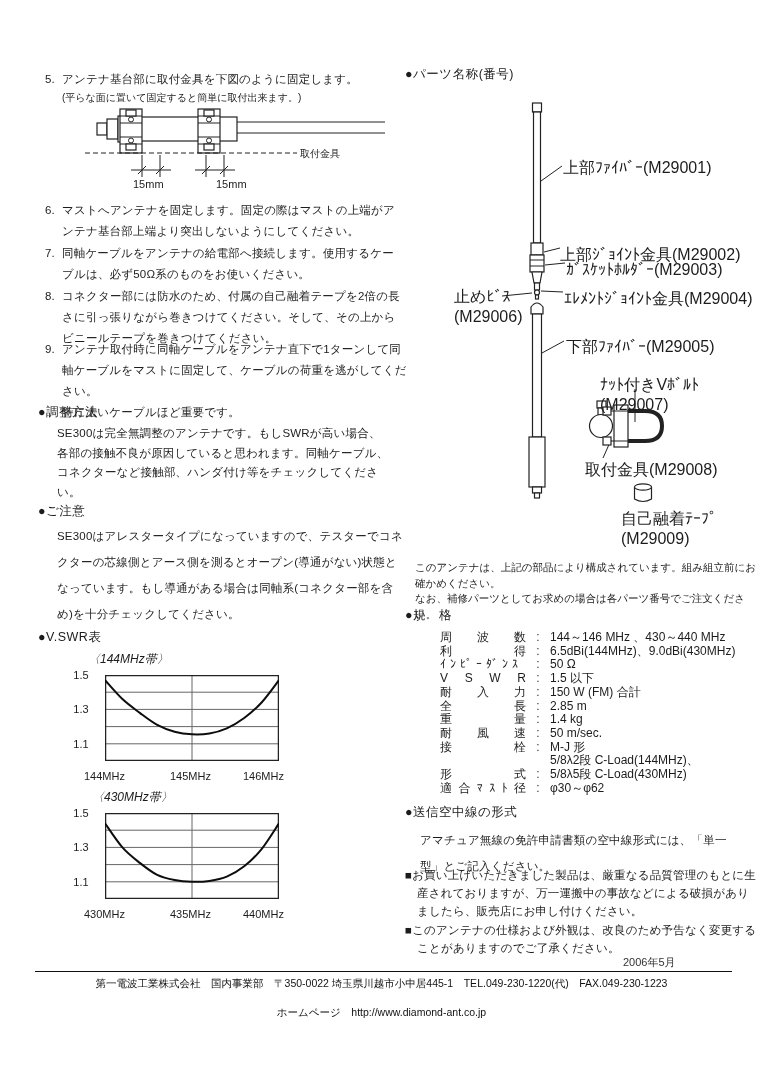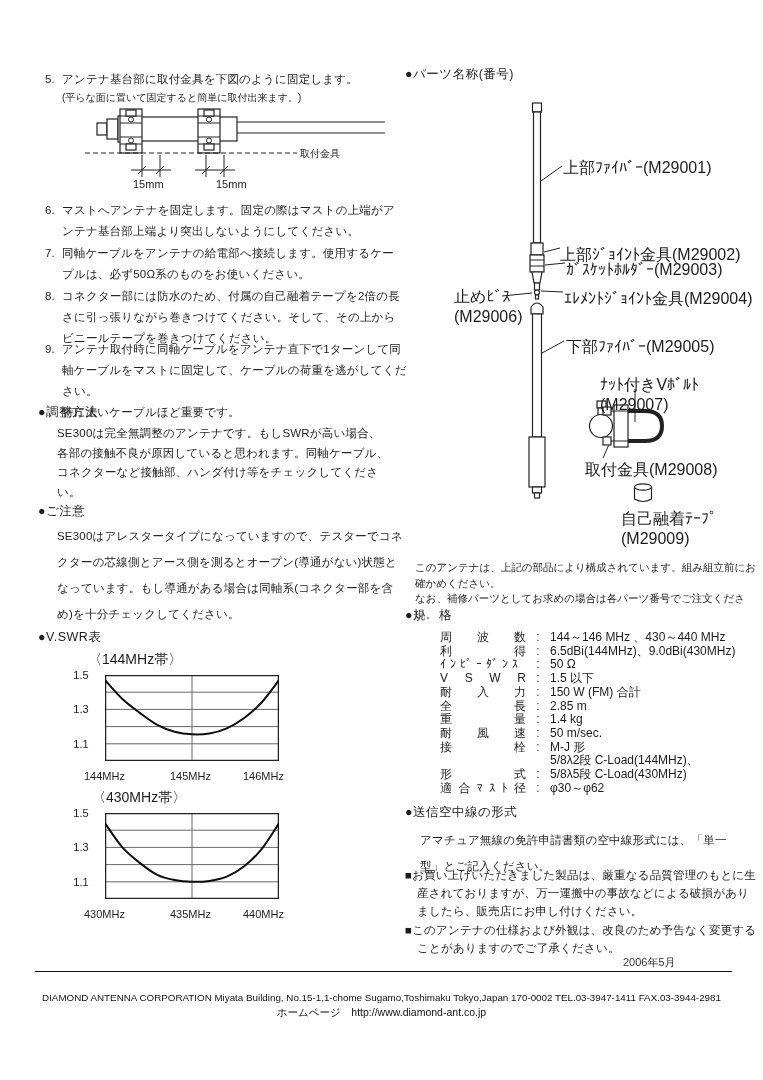--- a/index.html
+++ b/index.html
@@ -6,21 +6,21 @@
   .page{position:relative;width:763px;height:1080px;background:#ffffff;margin:0 auto;
         font-family:"Liberation Sans","DejaVu Sans",sans-serif;color:#1c1c1c;overflow:hidden;}
   .abs{position:absolute;}
   .heading{font-size:12.5px;letter-spacing:0.5px;}
   .item{display:flex;font-size:11.5px;line-height:21px;letter-spacing:0.2px;}
   .item .num{width:17px;flex:none;}
   .body-text{font-size:11.5px;line-height:19.5px;letter-spacing:0.2px;}
   .tight{line-height:26px;}
   .small-note{font-size:10px;letter-spacing:0;}
   .plabel{font-size:16px;letter-spacing:0;white-space:pre-line;}
-  .chart-title{font-size:14px;}
+  .chart-title{font-size:12px;font-style:italic;}
   .ytick{font-size:11px;width:26px;text-align:center;}
   .xtick{font-size:11px;}
   .grid{stroke:#666;stroke-width:1;}
   .frame{fill:none;stroke:#222;stroke-width:1.3;}
   .curve{fill:none;stroke:#0d0d0d;stroke-width:2;}
   .draw{stroke:#222;stroke-width:1.2;fill:none;}
   .drawf{stroke:#222;stroke-width:1.2;fill:#ffffff;}
   .thin{stroke:#222;stroke-width:1;fill:none;}
   .spec-block{width:330px;}
   .spec-row{display:flex;align-items:flex-end;font-size:12px;line-height:13.7px;letter-spacing:0;margin-left:20px;}
@@ -284,16 +284,16 @@
 
   <div class="abs heading" style="left:405px;top:804px">●送信空中線の形式</div>
   <div class="abs body-text tight" style="left:420px;top:827px;width:330px">アマチュア無線の免許申請書類の空中線形式には、「単一型」とご記入ください。</div>
 
   <div class="abs note-block" style="left:405px;top:866px;width:340px">■お買い上げいただきました製品は、厳重なる品質管理のもとに生産されておりますが、万一運搬中の事故などによる破損がありましたら、販売店にお申し付けください。</div>
   <div class="abs note-block" style="left:405px;top:921px;width:340px">■このアンテナの仕様および外観は、改良のため予告なく変更することがありますのでご了承ください。</div>
 
   <div class="abs" style="left:623px;top:955px;font-size:11px;color:#333">2006年5月</div>
 
   <div class="rule" style="left:35px;top:971px;width:697px"></div>
-  <div class="footer-line" style="top:992px;font-size:9.8px">DIAMOND ANTENNA CORPORATION Miyata Building, No.15-1,1-chome Sugamo,Toshimaku Tokyo,Japan 170-0002 TEL.03-3947-1411 FAX.03-3944-2981</div>
+  <div class="footer-line" style="top:977px;font-size:10.5px">第一電波工業株式会社　国内事業部　〒350-0022 埼玉県川越市小中居445-1　TEL.049-230-1220(代)　FAX.049-230-1223</div>
   <div class="footer-line" style="top:1006px;font-size:10.5px">ホームページ　http://www.diamond-ant.co.jp</div>
 
 </div>
 
 </body></html>

